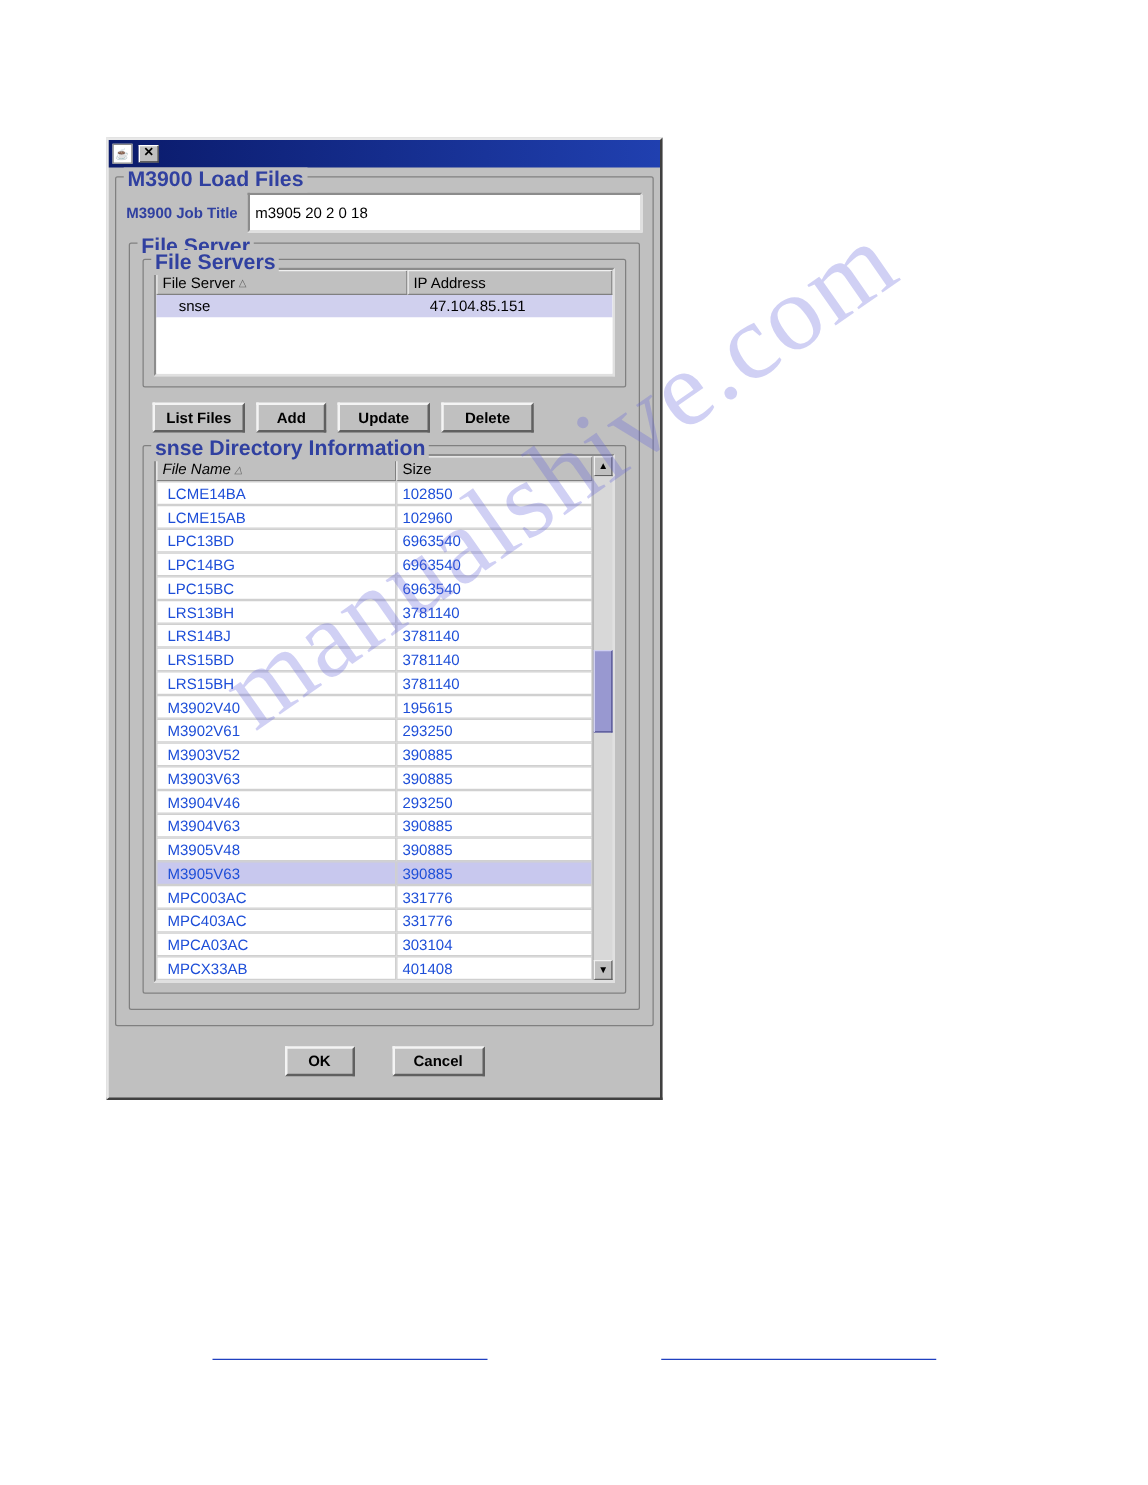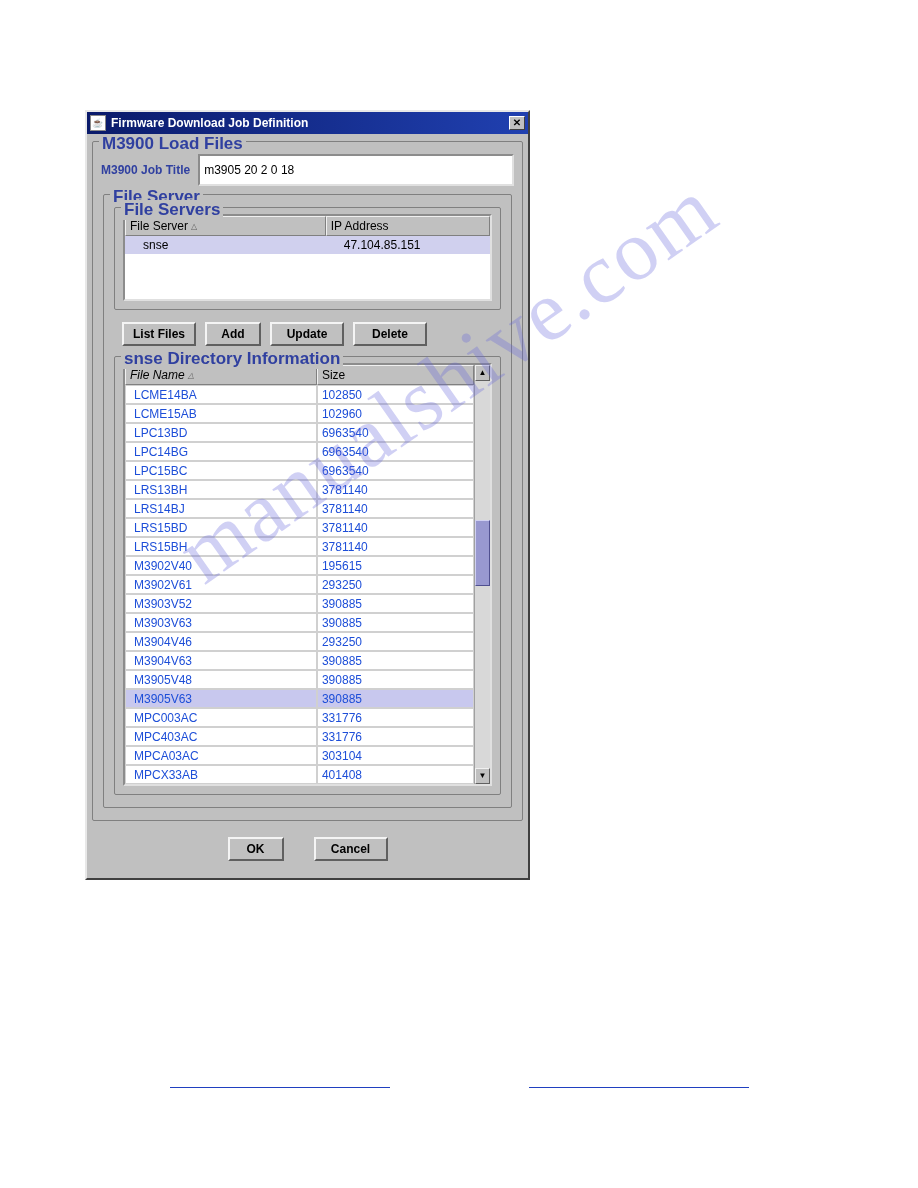--- a/index.html
+++ b/index.html
@@ -246,21 +246,20 @@
 </style>
 </head>
 <body>
 
 <div class="watermark">manualshive.com</div>
 
 <div class="window">
 
   <div class="titlebar">
     <span class="java-icon">☕</span>
-    <span class="title-text">Firmware Download Job Definition</span>
     <span class="close-btn">✕</span>
   </div>
 
   <div class="window-body">
 
     <div class="fieldset">
       <span class="fieldset-legend">M3900 Load Files</span>
 
       <div class="row">
         <span class="label">M3900 Job Title</span>

